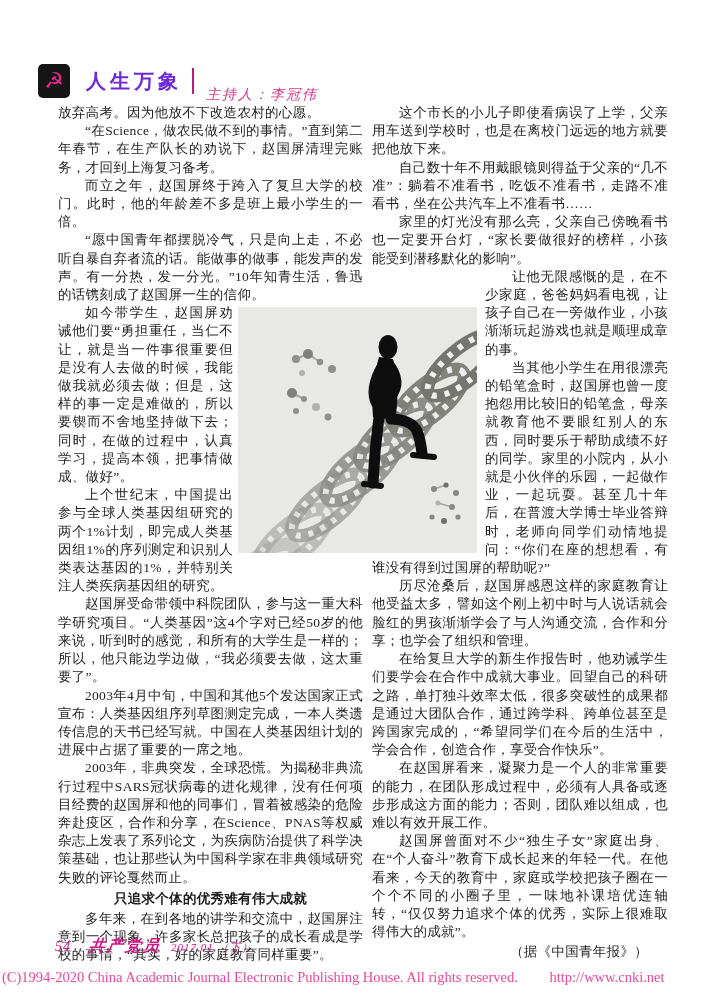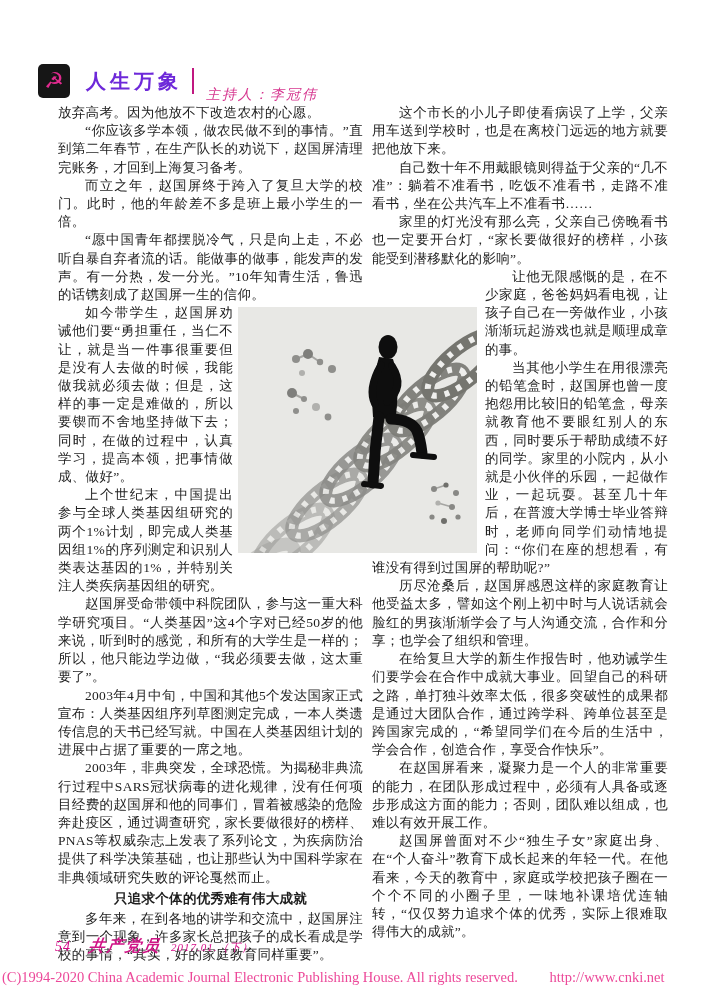--- a/index.html
+++ b/index.html
@@ -60,44 +60,45 @@
     <div class="emblem">
       <span>☭</span>
     </div>
     <div class="col-title">人生万象</div>
     <div class="header-divider"></div>
     <div class="host">主持人：李冠伟</div>
   </div>
 
   <div class="col col-left">
     <p class="no-indent">放弃高考。因为他放不下改造农村的心愿。</p>
-    <p>“你应该多学本领，做农民做不到的事情。”直到第二年春节，在生产队长的劝说下，赵国屏清理完账务，才回到上海复习备考。</p>
+    <p>“在Science，做农民做不到的事情。”直到第二年春节，在生产队长的劝说下，赵国屏清理完账务，才回到上海复习备考。</p>
     <p>而立之年，赵国屏终于跨入了复旦大学的校门。此时，他的年龄差不多是班上最小学生的一倍。</p>
     <p>“愿中国青年都摆脱冷气，只是向上走，不必听自暴自弃者流的话。能做事的做事，能发声的发声。有一分热，发一分光。”10年知青生活，鲁迅的话镌刻成了赵国屏一生的信仰。</p>
     <div class="wrap-spacer-r"></div>
     <p>如今带学生，赵国屏劝诫他们要“勇担重任，当仁不让，就是当一件事很重要但是没有人去做的时候，我能做我就必须去做；但是，这样的事一定是难做的，所以要锲而不舍地坚持做下去；同时，在做的过程中，认真学习，提高本领，把事情做成、做好”。</p>
     <p>上个世纪末，中国提出参与全球人类基因组研究的两个1%计划，即完成人类基因组1%的序列测定和识别人类表达基因的1%，并特别关注人类疾病基因组的研究。</p>
     <p>赵国屏受命带领中科院团队，参与这一重大科学研究项目。“人类基因”这4个字对已经50岁的他来说，听到时的感觉，和所有的大学生是一样的；所以，他只能边学边做，“我必须要去做，这太重要了”。</p>
     <p>2003年4月中旬，中国和其他5个发达国家正式宣布：人类基因组序列草图测定完成，一本人类遗传信息的天书已经写就。中国在人类基因组计划的进展中占据了重要的一席之地。</p>
-    <p>2003年，非典突发，全球恐慌。为揭秘非典流行过程中SARS冠状病毒的进化规律，没有任何项目经费的赵国屏和他的同事们，冒着被感染的危险奔赴疫区，通过调查研究，家长要做很好的榜样、PNAS等权威杂志上发表了系列论文，为疾病防治提供了科学决策基础，也让那些认为中国科学家在非典领域研究失败的评论戛然而止。</p>
+    <p>2003年，非典突发，全球恐慌。为揭秘非典流行过程中SARS冠状病毒的进化规律，没有任何项目经费的赵国屏和他的同事们，冒着被感染的危险奔赴疫区，合作和分享，在Science、PNAS等权威杂志上发表了系列论文，为疾病防治提供了科学决策基础，也让那些认为中国科学家在非典领域研究失败的评论戛然而止。</p>
     <p class="subheading">只追求个体的优秀难有伟大成就</p>
     <p>多年来，在到各地的讲学和交流中，赵国屏注意到一个现象，许多家长总把孩子的成长看成是学校的事情，“其实，好的家庭教育同样重要”。</p>
   </div>
 
   <div class="col col-right">
     <p>这个市长的小儿子即使看病误了上学，父亲用车送到学校时，也是在离校门远远的地方就要把他放下来。</p>
     <p>自己数十年不用戴眼镜则得益于父亲的“几不准”：躺着不准看书，吃饭不准看书，走路不准看书，坐在公共汽车上不准看书……</p>
     <p>家里的灯光没有那么亮，父亲自己傍晚看书也一定要开台灯，“家长要做很好的榜样，小孩能受到潜移默化的影响”。</p>
     <div class="wrap-spacer-l"></div>
     <p>让他无限感慨的是，在不少家庭，爸爸妈妈看电视，让孩子自己在一旁做作业，小孩渐渐玩起游戏也就是顺理成章的事。</p>
     <p>当其他小学生在用很漂亮的铅笔盒时，赵国屏也曾一度抱怨用比较旧的铅笔盒，母亲就教育他不要眼红别人的东西，同时要乐于帮助成绩不好的同学。家里的小院内，从小就是小伙伴的乐园，一起做作业，一起玩耍。甚至几十年后，在普渡大学博士毕业答辩时，老师向同学们动情地提问：“你们在座的想想看，有谁没有得到过国屏的帮助呢?”</p>
     <p>历尽沧桑后，赵国屏感恩这样的家庭教育让他受益太多，譬如这个刚上初中时与人说话就会脸红的男孩渐渐学会了与人沟通交流，合作和分享；也学会了组织和管理。</p>
     <p>在给复旦大学的新生作报告时，他劝诫学生们要学会在合作中成就大事业。回望自己的科研之路，单打独斗效率太低，很多突破性的成果都是通过大团队合作，通过跨学科、跨单位甚至是跨国家完成的，“希望同学们在今后的生活中，学会合作，创造合作，享受合作快乐”。</p>
     <p>在赵国屏看来，凝聚力是一个人的非常重要的能力，在团队形成过程中，必须有人具备或逐步形成这方面的能力；否则，团队难以组成，也难以有效开展工作。</p>
     <p>赵国屏曾面对不少“独生子女”家庭出身、在“个人奋斗”教育下成长起来的年轻一代。在他看来，今天的教育中，家庭或学校把孩子圈在一个个不同的小圈子里，一味地补课培优连轴转，“仅仅努力追求个体的优秀，实际上很难取得伟大的成就”。</p>
+    <p class="attribution">（据《中国青年报》）</p>
   </div>
 
   <div class="illustration">
     <svg viewBox="0 0 239 246" xmlns="http://www.w3.org/2000/svg">
       <rect x="0" y="0" width="239" height="246" fill="#e8e8e5"></rect>
 
       <g>
         <g opacity="0.55">
           <ellipse cx="21" cy="268" rx="44" ry="16" transform="rotate(-40 21 268)" fill="none" stroke="#a9a9a6" stroke-width="13"></ellipse>
         </g>

